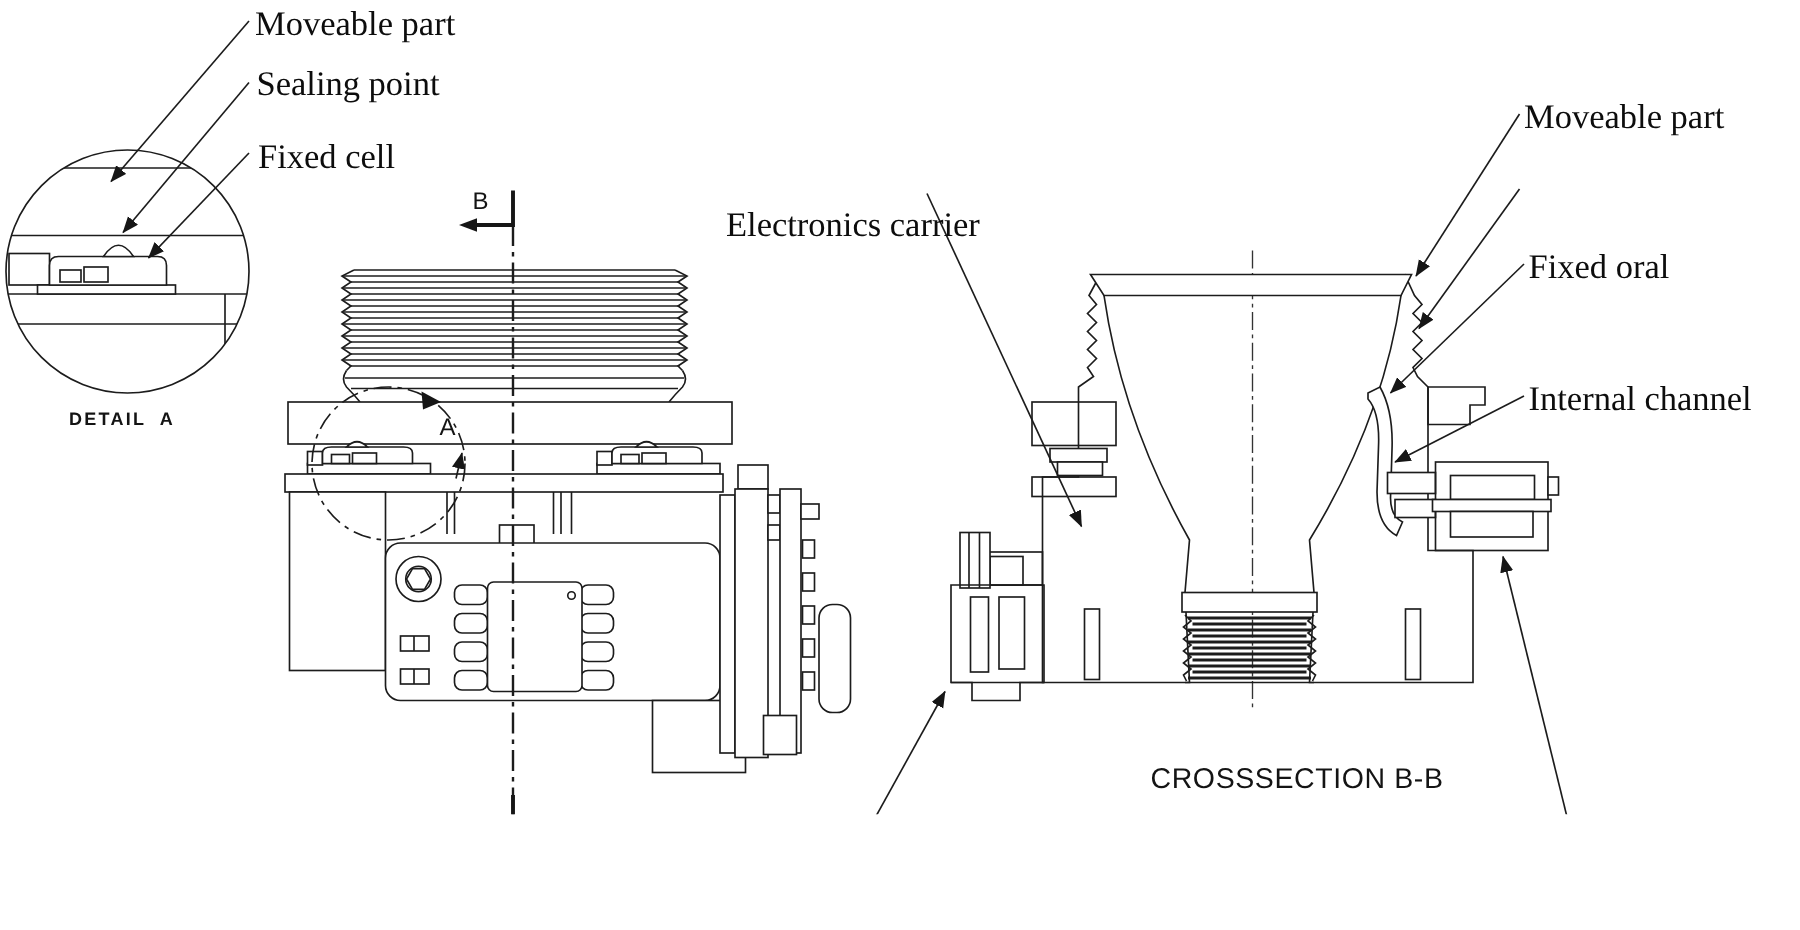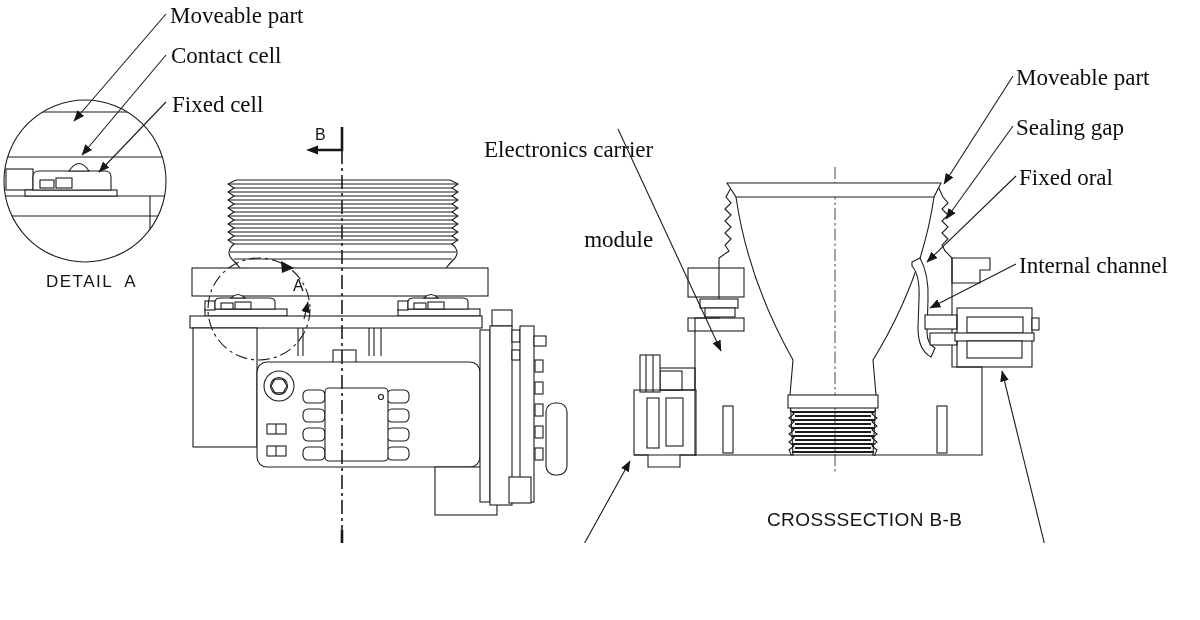--- a/index.html
+++ b/index.html
@@ -1,23 +1,23 @@
 <!DOCTYPE html>
 <html><head>
 <meta charset="utf-8">
 <style>
   html,body{margin:0;padding:0;background:#fff;}
   #stage{position:relative;width:1200px;height:543px;background:#ffffff;overflow:hidden;
-         font-family:"Liberation Serif","DejaVu Serif",serif;text-align:right;}
+         font-family:"Liberation Serif","DejaVu Serif",serif;}
   #stage svg{position:absolute;left:0;top:0;}
   .ln{stroke:#1c1c1c;stroke-width:1.1;fill:none;stroke-linejoin:miter;stroke-linecap:butt;}
   .fw{fill:#ffffff;stroke:#1c1c1c;stroke-width:1.1;stroke-linejoin:miter;}
   .lbl{position:absolute;font-size:23px;color:#0d0d0d;white-space:pre;line-height:30px;}
   .cad{position:absolute;font-family:"Liberation Sans","DejaVu Sans",sans-serif;color:#141414;white-space:pre;}
-  .cap{font-size:17px;letter-spacing:1.5px;}
+  .cap{font-size:12px;letter-spacing:1.5px;font-weight:bold;}
   .cap2{font-size:19px;letter-spacing:0.4px;}
   .secletter{font-size:16px;}
 </style>
 </head>
 <body>
 
 <div id="stage">
 
 <svg width="1200" height="620" viewBox="0 0 1200 620">
   <defs>
@@ -231,34 +231,32 @@
     <line x1="1013" y1="76" x2="944" y2="184" class="ln" marker-end="url(#arr)"></line>
     <line x1="1013" y1="126" x2="946" y2="219" class="ln" marker-end="url(#arr)"></line>
     <line x1="1016" y1="176" x2="927" y2="262" class="ln" marker-end="url(#arr)"></line>
     <line x1="1016" y1="264" x2="930" y2="308" class="ln" marker-end="url(#arr)"></line>
     <line x1="578" y1="555" x2="630" y2="461" class="ln" marker-end="url(#arr)"></line>
     <line x1="1046" y1="550" x2="1002" y2="371" class="ln" marker-end="url(#arr)"></line>
   </g>
 </svg>
 
 <div class="lbl" style="left:170px;top:1px">Moveable part</div>
-<div class="lbl" style="left:171px;top:41px">Contact cell</div>
+<div class="lbl" style="left:171px;top:41px">Sealing point</div>
 <div class="lbl" style="left:172px;top:90px">Fixed cell</div>
 <div class="cad cap" style="left:46px;top:272px">DETAIL  A</div>
 
 <div class="cad secletter" style="left:315px;top:126px">B</div>
 <div class="cad secletter" style="left:317px;top:556px">B</div>
 <div class="cad secletter" style="left:293px;top:277px">A</div>
 
 <div class="lbl" style="left:484px;top:75px">
   <span style="display:block">Electronics carrier</span>
-  <span style="display:block">module</span>
 </div>
 <div class="lbl" style="left:1016px;top:63px">Moveable part</div>
-<div class="lbl" style="left:1016px;top:113px">Sealing gap</div>
 <div class="lbl" style="left:1019px;top:163px">Fixed oral</div>
 <div class="lbl" style="left:1019px;top:251px">Internal channel</div>
 
 <div class="lbl" style="left:460px;top:556px">
   <span style="display:block">Transducer for oral</span>
   
 </div>
 <div class="lbl" style="left:888px;top:556px">
   <span style="display:block">Transducer for mouthpiece</span>
   

